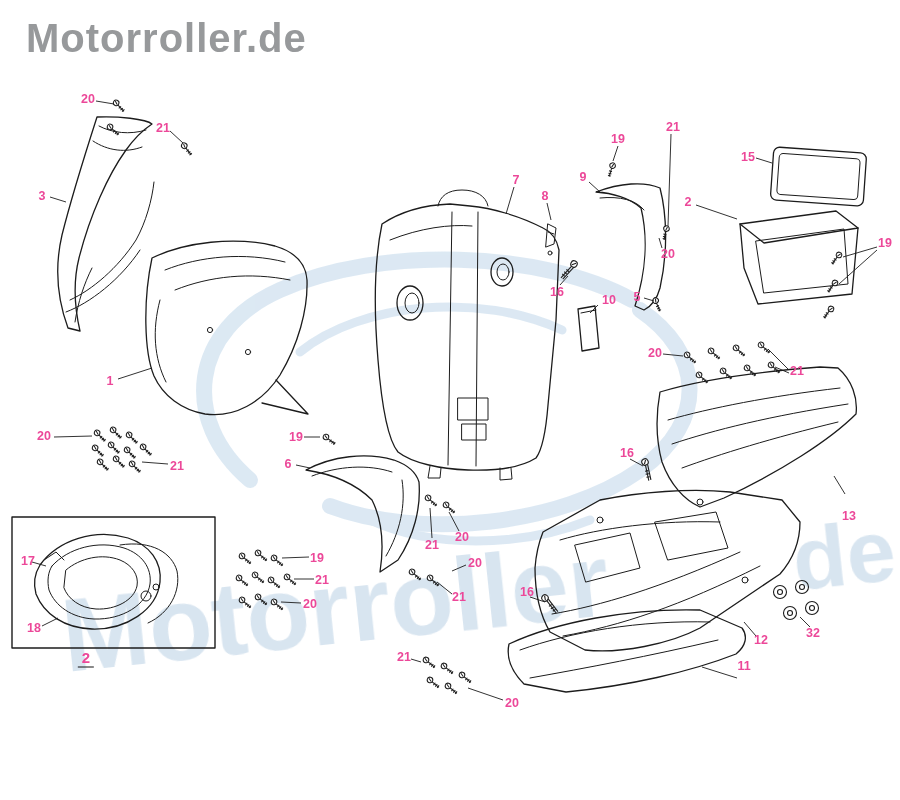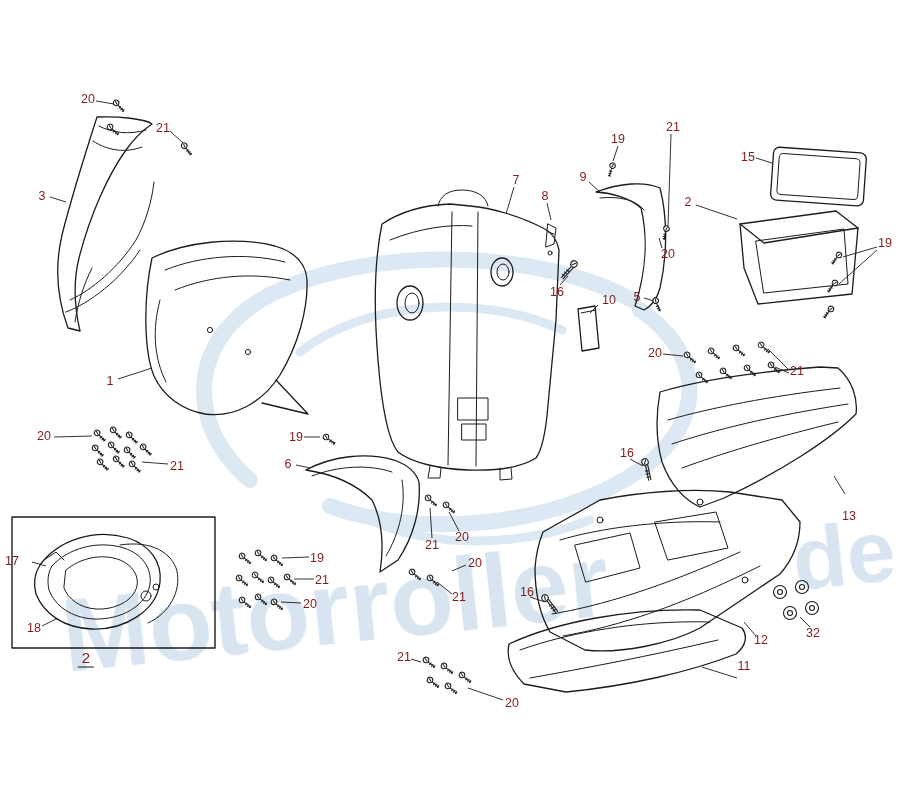--- a/index.html
+++ b/index.html
@@ -2,22 +2,22 @@
 <html><head>
 <meta charset="utf-8">
 <style>
   html,body{margin:0;padding:0;background:#fff;}
   .stage{position:relative;width:900px;height:800px;background:#ffffff;overflow:hidden;
          font-family:"Liberation Sans",sans-serif;}
   .stage svg{position:absolute;left:0;top:0;}
   .logo{position:absolute;left:26px;top:16px;font-size:40px;color:#97999b;font-weight:600;
         letter-spacing:1px;user-select:none;}
   .callout-layer{position:absolute;left:0;top:0;width:900px;height:800px;pointer-events:none;}
-  .callout{position:absolute;transform:translate(-50%,-50%);font-size:12.5px;font-weight:400;
-           color:#7f1d1d;white-space:nowrap;}
+  .callout{position:absolute;transform:translate(-50%,-50%);font-size:12.5px;font-weight:700;
+           color:#ec4899;white-space:nowrap;}
   .callout.u{font-size:15px;border-bottom:1.6px solid #141414;padding:0 4px 1px;}
 </style>
 </head>
 <body>
 
 <div class="stage">
 
 <svg width="900" height="800" viewBox="0 0 900 800">
   <defs>
     <g id="screw" stroke="#1c1c1c" fill="#ffffff" stroke-width="1">
@@ -262,28 +262,29 @@
     <line x1="452" y1="594" x2="437" y2="582"></line>
     <line x1="530" y1="597" x2="545" y2="602"></line>
     <line x1="756" y1="636" x2="744" y2="622"></line>
     <line x1="810" y1="627" x2="800" y2="617"></line>
     <line x1="737" y1="678" x2="702" y2="667"></line>
     <line x1="411" y1="659" x2="421" y2="662"></line>
     <line x1="503" y1="700" x2="468" y2="688"></line>
   </g>
 </svg>
 
+<div class="logo">Motorroller.de</div>
 <div class="callout-layer">
       <div class="callout" style="left: 88px; top: 99px;">20</div>
       <div class="callout" style="left: 163px; top: 128px;">21</div>
       <div class="callout" style="left: 42px; top: 196px;">3</div>
       <div class="callout" style="left: 110px; top: 381px;">1</div>
       <div class="callout" style="left: 44px; top: 436px;">20</div>
       <div class="callout" style="left: 177px; top: 466px;">21</div>
-      <div class="callout" style="left: 12px; top: 561px;">17</div>
+      <div class="callout" style="left: 28px; top: 561px;">17</div>
       <div class="callout" style="left: 34px; top: 628px;">18</div>
       <div class="callout u" style="left: 86px; top: 658px;">2</div>
       <div class="callout" style="left: 296px; top: 437px;">19</div>
       <div class="callout" style="left: 288px; top: 464px;">6</div>
       <div class="callout" style="left: 516px; top: 180px;">7</div>
       <div class="callout" style="left: 545px; top: 196px;">8</div>
       <div class="callout" style="left: 557px; top: 292px;">16</div>
       <div class="callout" style="left: 583px; top: 177px;">9</div>
       <div class="callout" style="left: 618px; top: 139px;">19</div>
       <div class="callout" style="left: 673px; top: 127px;">21</div>

